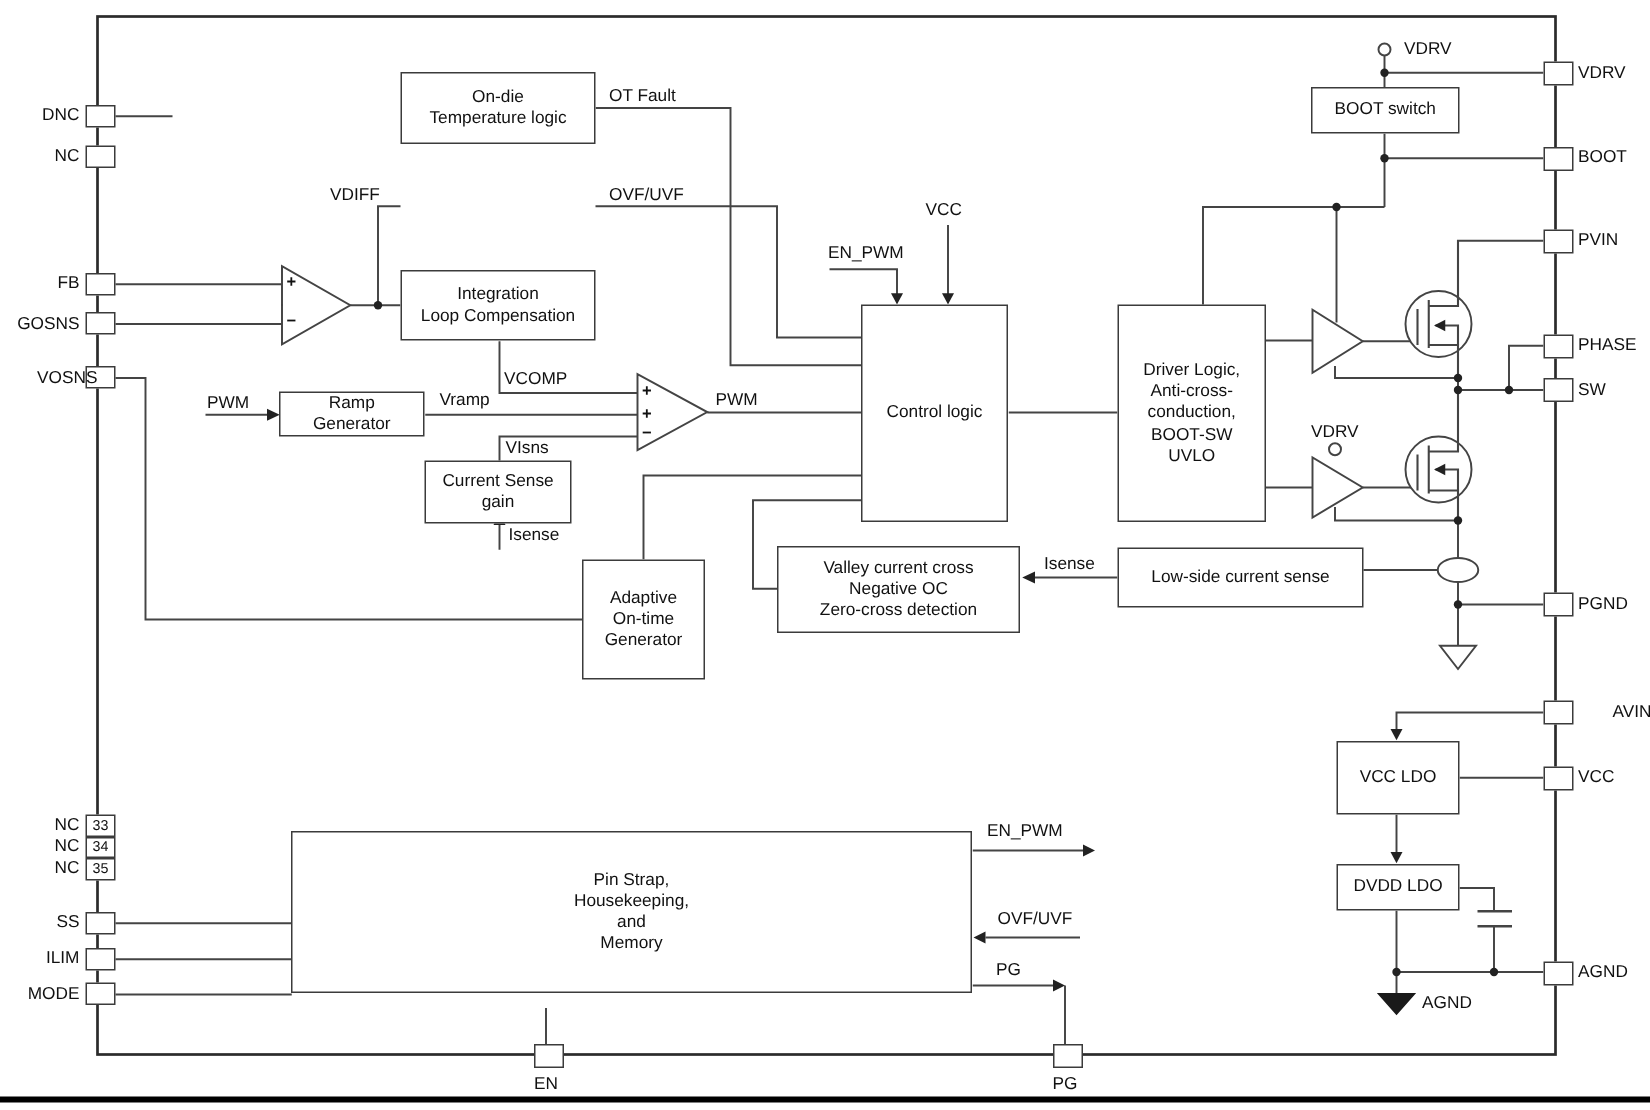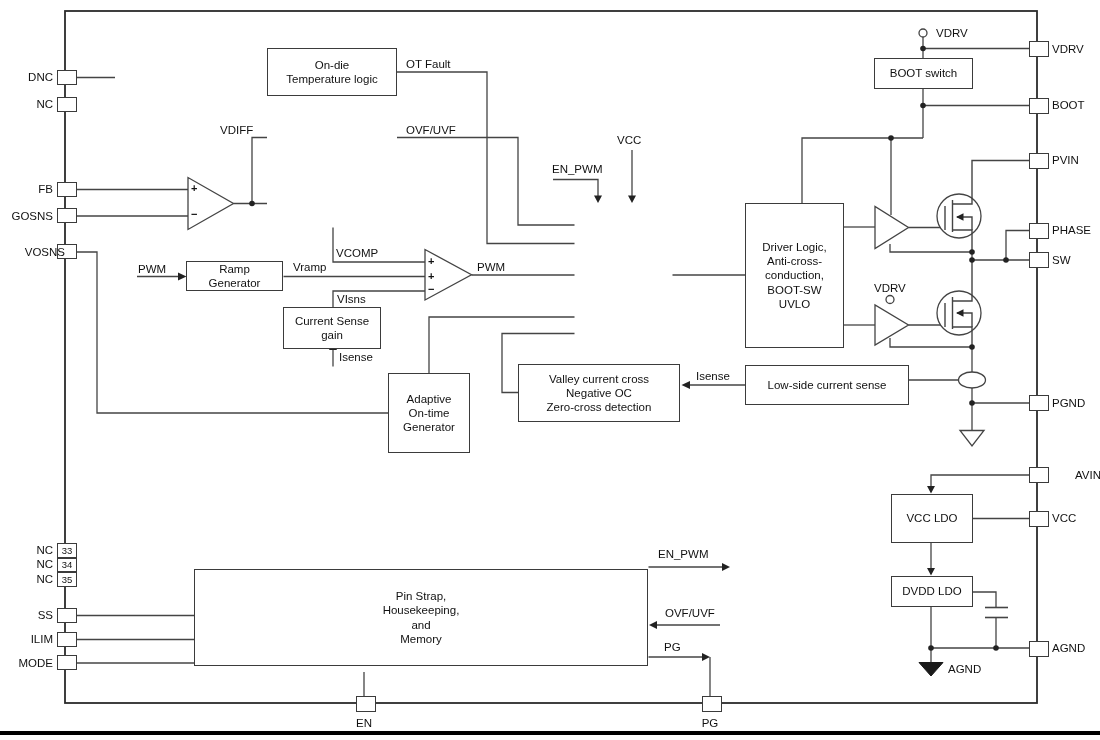--- a/index.html
+++ b/index.html
@@ -153,52 +153,59 @@
     <circle cx="972" cy="403" r="2.8"></circle>
         <circle cx="931" cy="648" r="2.8"></circle>
     <circle cx="996" cy="648" r="2.8"></circle>
   </g>
 </svg>
 
 <div class="blk" style="left:267px;top:48px;width:130px;height:48px">
       <span>On-die
 Temperature logic</span>
     </div>
+<div class="blk" style="left:267px;top:180px;width:130px;height:47px">
+      <span>Integration
+Loop Compensation</span>
+    </div>
 <div class="blk" style="left:186px;top:261px;width:97px;height:30px">
       <span>Ramp
 Generator</span>
     </div>
 <div class="blk" style="left:283px;top:307px;width:98px;height:42px">
       <span>Current Sense
 gain</span>
     </div>
 <div class="blk" style="left:388px;top:373px;width:82px;height:80px">
       <span>Adaptive
 On-time
 Generator</span>
+    </div>
+<div class="blk" style="left:574px;top:203px;width:98px;height:145px">
+      <span>Control logic</span>
     </div>
 <div class="blk" style="left:518px;top:364px;width:162px;height:58px">
       <span>Valley current cross
 Negative OC
 Zero-cross detection</span>
     </div>
 <div class="blk" style="left:745px;top:365px;width:164px;height:40px">
       <span>Low-side current sense</span>
     </div>
 <div class="blk" style="left:745px;top:203px;width:99px;height:145px">
       <span>Driver Logic,
 Anti-cross-
 conduction,
 BOOT-SW
 UVLO</span>
     </div>
 <div class="blk" style="left:874px;top:58px;width:99px;height:31px">
       <span>BOOT switch</span>
     </div>
-<div class="blk" style="left:194px;top:569px;width:454px;height:97px">
+<div class="blk" style="left:194px;top:554px;width:454px;height:108px">
       <span>Pin Strap,
 Housekeeping,
 and
 Memory</span>
     </div>
 <div class="blk" style="left:891px;top:494px;width:82px;height:49px">
       <span>VCC LDO</span>
     </div>
 <div class="blk" style="left:891px;top:576px;width:82px;height:31px">
       <span>DVDD LDO</span>

